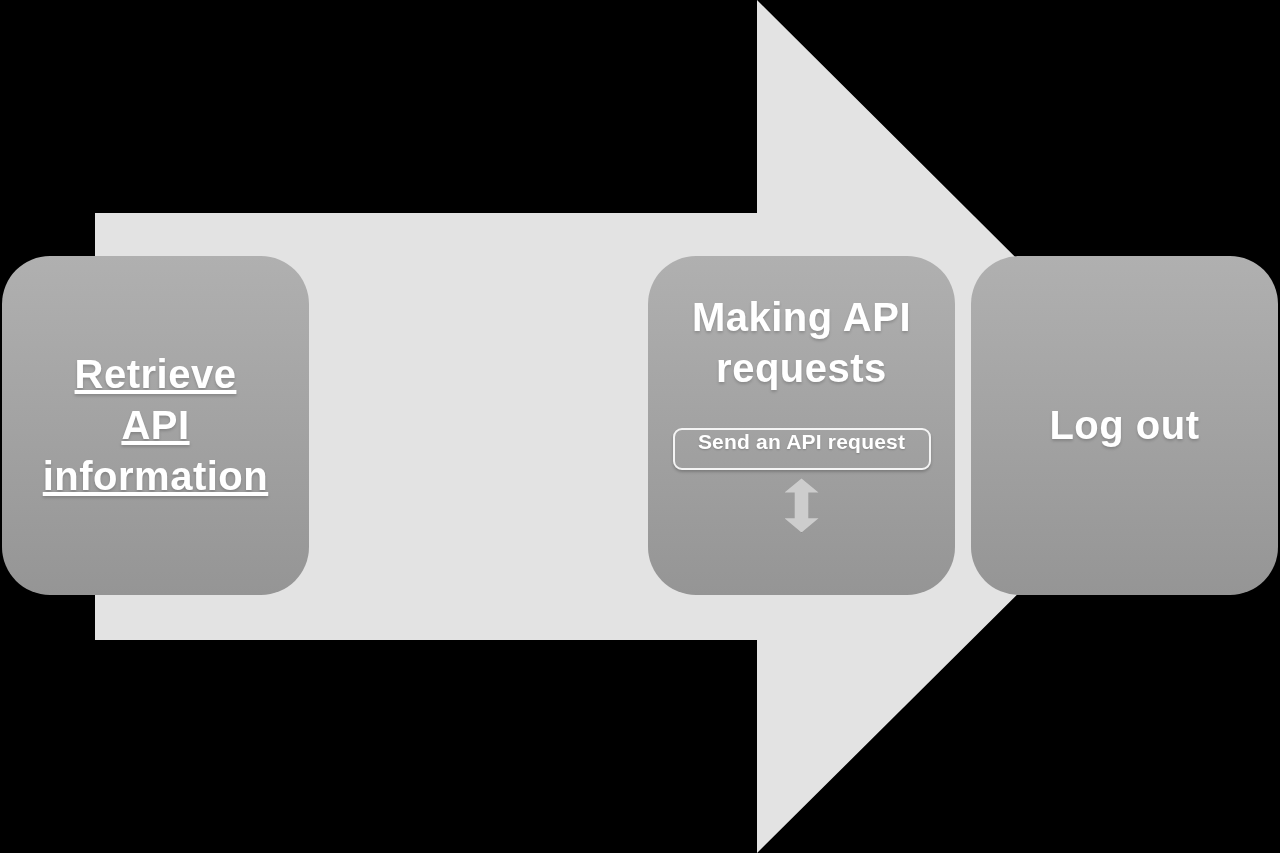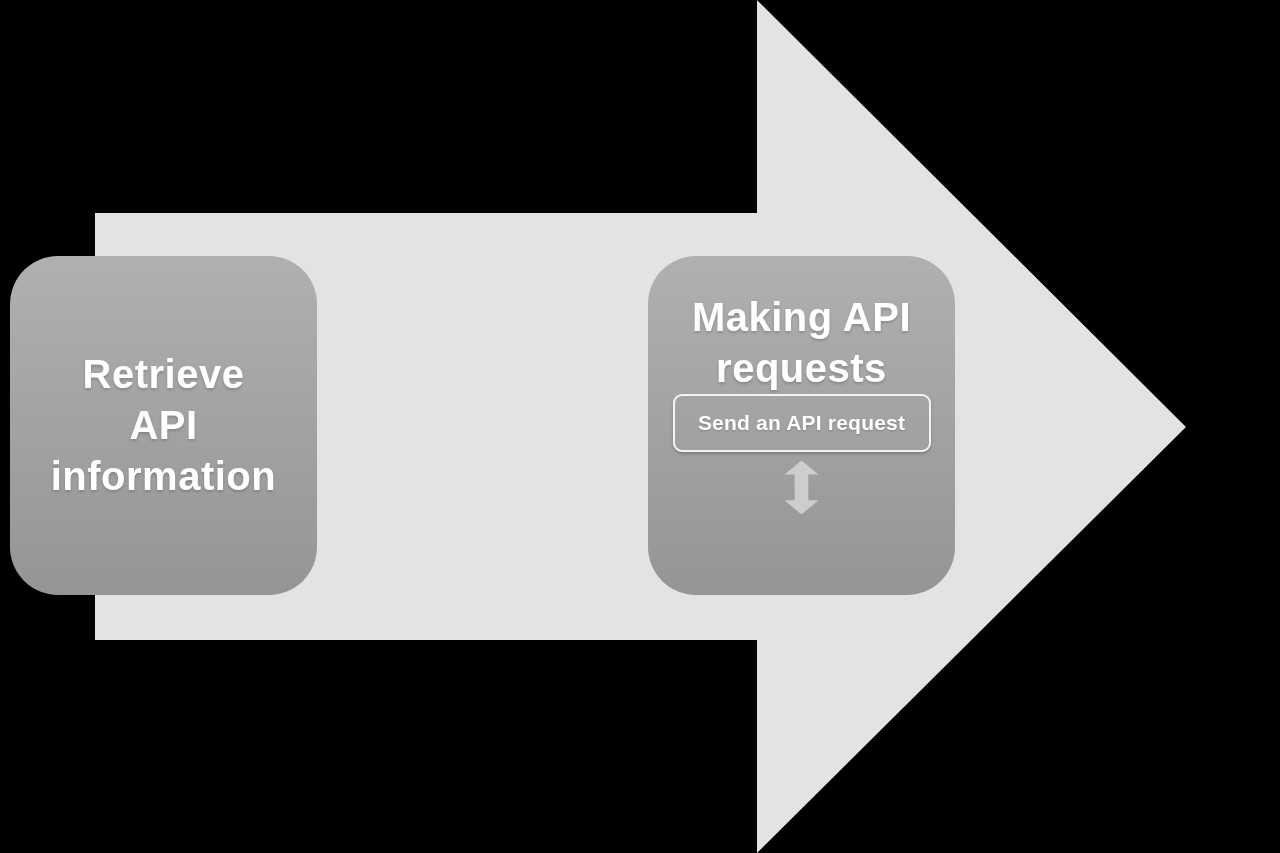--- a/index.html
+++ b/index.html
@@ -16,34 +16,35 @@
   body{background:var(--background);font-family:"Liberation Sans","DejaVu Sans",sans-serif;}
   .canvas{position:relative;width:1280px;height:853px;background:var(--background);}
   .arrow-svg{position:absolute;left:0;top:0;width:1280px;height:853px;display:block;}
   .arrow-svg polygon{fill:var(--arrow-fill);}
   .step{
     position:absolute;top:256px;width:307px;height:339px;border-radius:48px;
     background:linear-gradient(to bottom,var(--box-top),var(--box-bottom));
     display:flex;flex-direction:column;align-items:center;justify-content:center;
     color:var(--text);
   }
-  .step-1{left:10px;}
+  .step-1{left:2px;text-decoration:underline;}
   .step-2{left:325px;}
   .step-3{left:648px;justify-content:flex-start;padding-top:36px;}
   .step-4{left:971px;}
   .step-label,.step-heading{
     white-space:pre-line;text-align:center;font-size:40px;font-weight:800;
     line-height:1.28;letter-spacing:0.5px;
     text-shadow:0 2px 3px rgba(0,0,0,0.18);
   }
-  .step-heading{}
+  .step-heading{margin-bottom:22px;}
   .substep{
-    width:258px;height:58px;border:2px solid var(--subbox-border);border-radius:9px;
-    display:flex;align-items:center;justify-content:center;flex:0 0 auto;
+    width:258px;height:42px;border:2px solid var(--subbox-border);border-radius:9px;
+    display:flex;align-items:flex-start;justify-content:center;flex:0 0 auto;
     box-shadow:0 2px 3px rgba(0,0,0,0.22);
+    margin-top:12px;
   }
   .substep-label{
     font-size:21px;font-weight:800;letter-spacing:0.2px;
     text-shadow:0 1px 2px rgba(0,0,0,0.2);
   }
   .updown-arrow{
     width:34px;height:54px;margin:8px auto;flex:0 0 auto;
     background:var(--connector-fill);
     clip-path:polygon(50% 0%,100% 26%,70% 26%,70% 74%,100% 74%,50% 100%,0% 74%,30% 74%,30% 26%,0% 26%);
     filter:drop-shadow(2px 2px 1px rgba(0,0,0,0.25));
@@ -70,14 +71,17 @@
 requests</div>
 
     <div class="substep">
       <span class="substep-label">Send an API request</span>
     </div>
 
     <div class="updown-arrow"></div>
 
   </div>
 
+  <div class="step step-4">
+    <div class="step-label">Log out</div>
+  </div>
 
 </div>
 
 </body></html>

